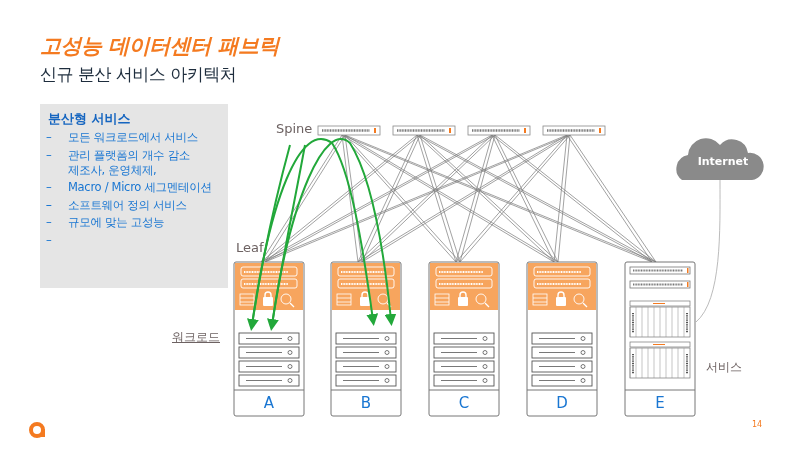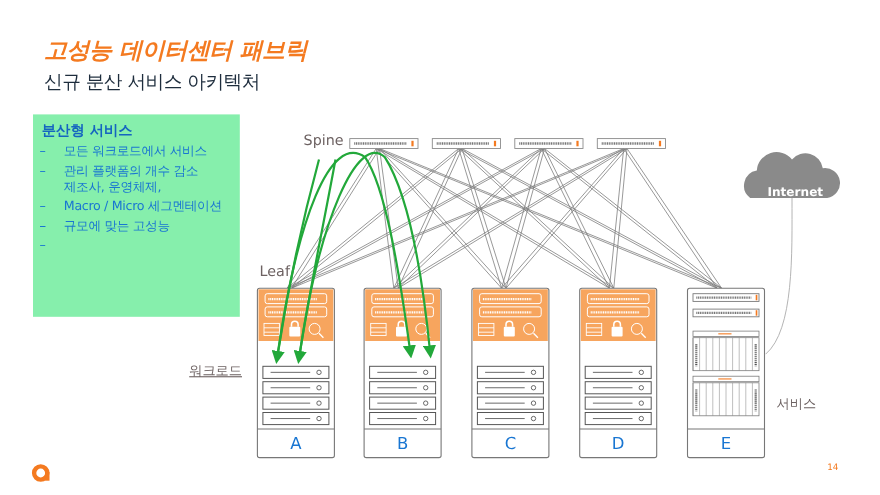--- a/index.html
+++ b/index.html
@@ -1,34 +1,34 @@
 <!DOCTYPE html>
 <html><head>
 <meta charset="utf-8">
 <style>
   html, body { margin:0; padding:0; }
   body { width:800px; height:450px; background:#ffffff; position:relative; overflow:hidden;
          font-family:"DejaVu Sans", sans-serif; }
   .title { position:absolute; left:40px; top:32px; font-size:21px; font-weight:bold; color:#f47a20; letter-spacing:-0.5px;font-style:italic; }
   .subtitle { position:absolute; left:40px; top:63px; font-size:17px; color:#1e2d3d; letter-spacing:-0.5px; }
-  .panel { position:absolute; left:30px; top:104px; width:188px; height:184px; background:#86efac; }
+  .panel { position:absolute; left:40px; top:104px; width:188px; height:184px; background:#e5e5e5; }
   .panel-title { position:absolute; left:8px; top:6px; font-size:13px; font-weight:bold; color:#1565c0; }
   .panel ul { list-style:none; margin:0; padding:0; position:absolute; left:4px; top:26px; width:184px; }
   .panel li { position:relative; padding-left:24px; font-size:11.5px; color:#1976d2; line-height:15px; margin-bottom:2.5px; letter-spacing:-0.3px; }
   .panel li .dash { position:absolute; left:2px; top:0; color:#1976d2; }
   .lbl { position:absolute; color:#6d6262; }
   .lbl-spine { left:276px; top:121px; font-size:13px; }
   .lbl-leaf { left:236px; top:240px; font-size:13px; }
   .lbl-workload { left:172px; top:329px; font-size:12px;text-decoration:underline; }
   .lbl-service { left:706px; top:338px; font-size:12px;margin-top:21px; }
   .page-num { position:absolute; left:752px; top:420px; font-size:8px; color:#f47a20; }
   .logo { position:absolute; left:28px; top:420px; }
   svg.diagram { position:absolute; left:0; top:0; }
   .rack-letter { position:absolute; font-size:15px; color:#1976d2; width:60px; text-align:center; }
-  .cloud-label { position:absolute; left:693px; top:168px; font-size:11px; font-weight:bold; color:#ffffff; width:60px; text-align:center; }
+  .cloud-label { position:absolute; left:693px; top:155px; font-size:11px; font-weight:bold; color:#ffffff; width:60px; text-align:center; }
 </style>
 </head>
 <body>
 
 <div class="title">고성능 데이터센터 패브릭</div>
 <div class="subtitle">신규 분산 서비스 아키텍처</div>
 
 <div class="panel">
   <div class="panel-title">분산형 서비스</div>
   <ul id="panel-list">
@@ -43,20 +43,21 @@
       </li>
       <li>
         <span class="dash">–</span>
         <div>Macro / Micro 세그멘테이션</div>
       </li>
       <li>
         <span class="dash">–</span>
       </li>
       <li>
         <span class="dash">–</span>
+        <div>소프트웨어 정의 서비스</div>
       </li>
       <li>
         <span class="dash">–</span>
         <div>규모에 맞는 고성능</div>
       </li>
       <li>
         <span class="dash">–</span>
       </li>
     </ul>
 </div>

